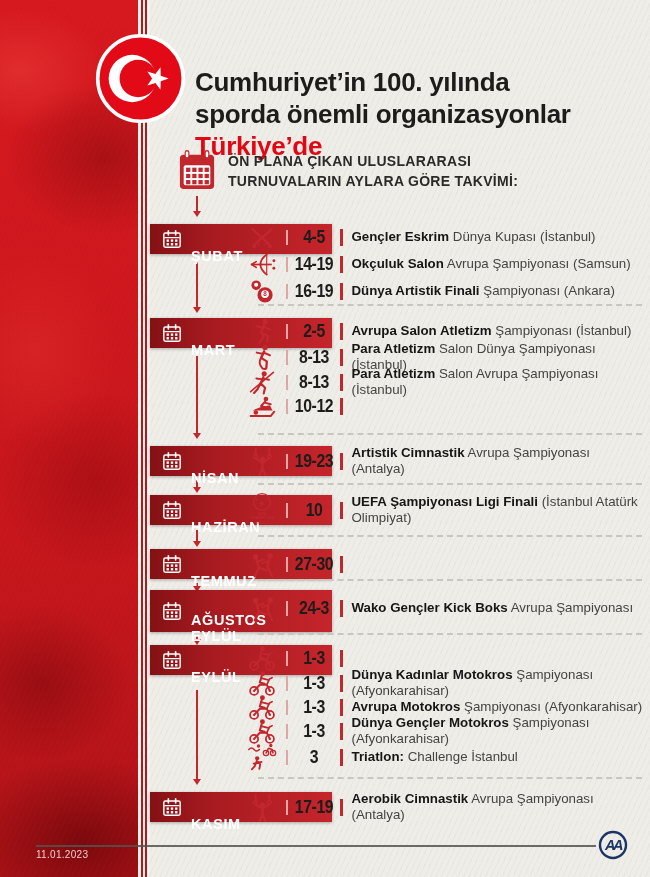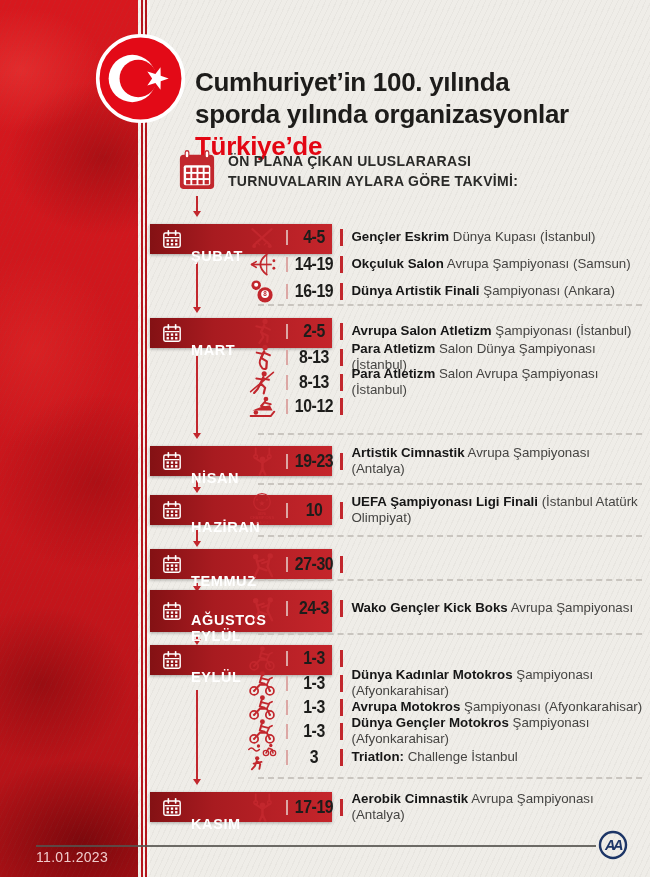--- a/index.html
+++ b/index.html
@@ -50,21 +50,21 @@
   .b1{width:2px;height:15px;background:#dca7a4;margin-left:6px;flex:0 0 auto;}
   .date{width:52px;text-align:center;font-size:18px;font-weight:bold;color:#1d1d1b;
         letter-spacing:-0.5px;transform:scaleX(0.88);flex:0 0 auto;}
   .b2{width:2.5px;height:17px;background:#c2272d;flex:0 0 auto;}
   .txt{margin-left:9px;width:292px;font-size:13.3px;line-height:16px;color:#454442;}
   .txt b{color:#161616;}
   
   .dash{position:absolute;left:258px;width:384px;border-top:2px dashed #c9c5bf;}
   
   .foot-line{position:absolute;left:36px;top:845px;width:560px;height:1.5px;background:#55524e;opacity:0.85;}
-  .foot-date{position:absolute;left:36px;top:849px;font-size:14px;color:rgba(255,230,230,0.88);letter-spacing:0.3px;}
+  .foot-date{position:absolute;left:36px;top:849px;font-size:10px;color:rgba(255,230,230,0.88);letter-spacing:0.3px;}
   .aa-logo{position:absolute;left:597px;top:829px;width:32px;height:32px;}
   svg{display:block;}
 </style>
 </head>
 <body>
 
 <svg width="0" height="0" style="position:absolute">
   <defs>
     <g id="i-fencing">
       <path d="M5 7 L25 25" stroke="#c2272d" stroke-width="2.4" stroke-linecap="round" fill="none"></path>
@@ -213,21 +213,21 @@
 <div>
   <div class="red-band"></div>
   <div class="stripes"></div>
   <div class="paper-texture"></div>
 
   <svg class="flag" viewBox="0 0 100 100">
       <use href="#sym-flag"></use>
     </svg>
   <div class="title">
     <div>Cumhuriyet’in 100. yılında</div>
-    <div>sporda yılında organizasyonlar</div>
+    <div>sporda önemli organizasyonlar</div>
     <div class="t-red">Türkiye’de</div>
   </div>
   <svg class="hdr-cal" viewBox="0 0 40 44">
       <use href="#sym-cal-red"></use>
     </svg>
   <div class="subtitle">
     <div>ÖN PLANA ÇIKAN ULUSLARARASI</div>
     <div>TURNUVALARIN AYLARA GÖRE TAKVİMİ:</div>
   </div>
 

